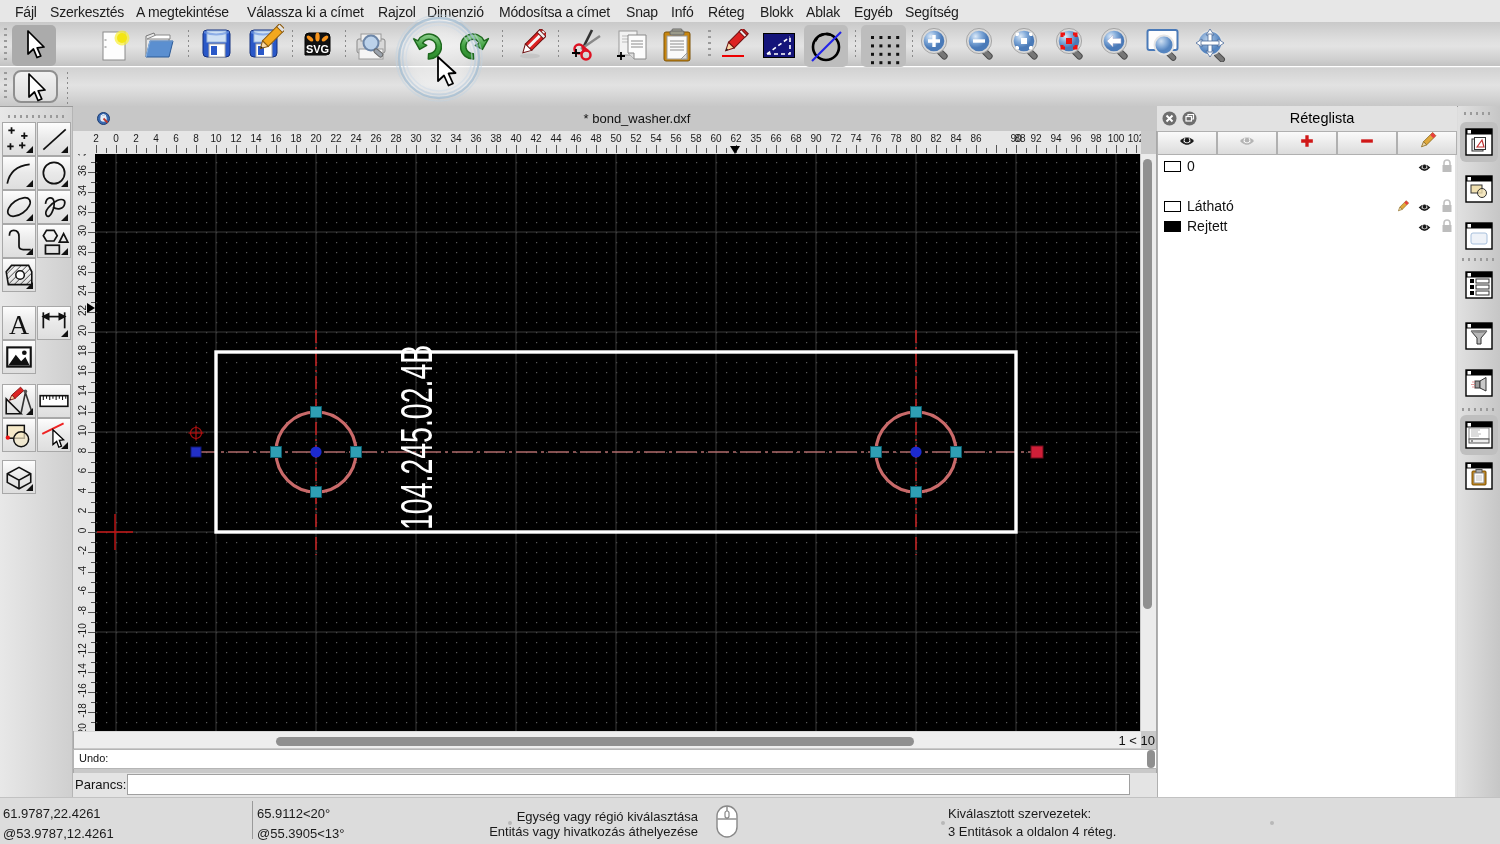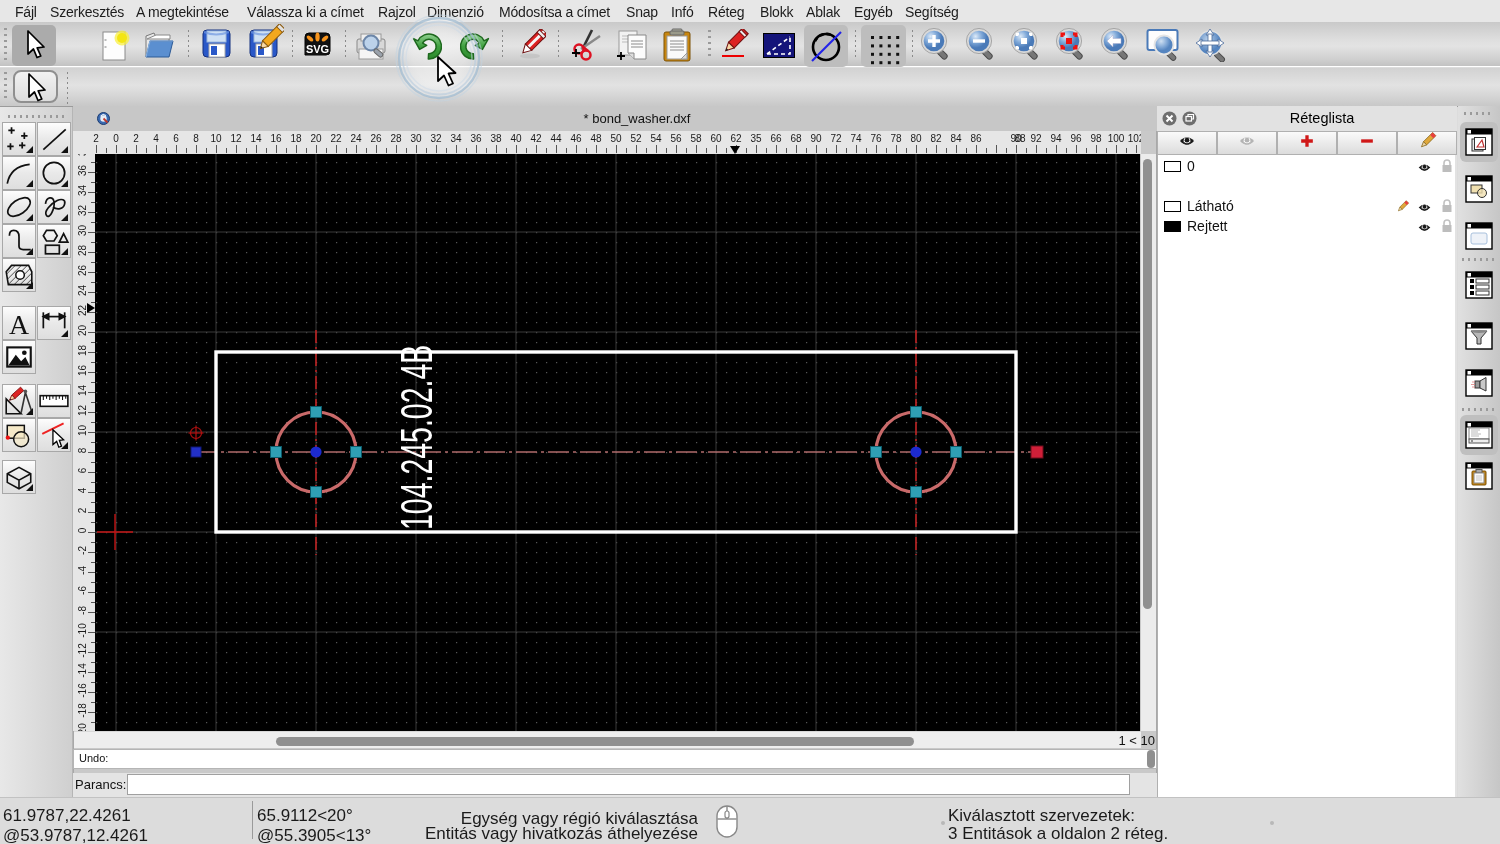--- a/index.html
+++ b/index.html
@@ -40,21 +40,21 @@
 #lp-titletext{position:absolute;left:0;top:4px;width:330px;text-align:center;font-size:14.5px;color:#000}
 .lpbtn{position:absolute;top:25px;width:60px;height:24px;background:linear-gradient(#fafafa,#dcdcdc);border:1px solid #b0b0b0}
 #lp-list{position:absolute;left:0;top:49px;width:298px;height:642px;background:#fff;border-left:1px solid #b0b0b0}
 .lrow{position:absolute;left:0;width:298px;height:20px;font-size:14px;color:#111}
 .swatch{position:absolute;left:6px;top:4px;width:17px;height:11px;border:1px solid #000}
 .lname{position:absolute;left:29px;top:1px}
 #rightstrip{left:1458px;top:106px;width:42px;height:691px;background:linear-gradient(90deg,#e0e0e0,#c6c6c6)}
 .dockbg{position:absolute;left:2px;width:38px;height:40px;background:#bfbfbf;border-radius:6px}
 .hgrip{position:absolute;height:3px;background-image:repeating-linear-gradient(90deg,#9a9a9a 0 2px,transparent 2px 6px)}
 #statusbar{left:0;top:797px;width:1500px;height:47px;background:#dcdcdc;border-top:1px solid #c2c2c2}
-#statusbar .st{position:absolute;font-size:17px;color:#1a1a1a;white-space:pre}
+#statusbar .st{position:absolute;font-size:13px;color:#1a1a1a;white-space:pre}
 .dot3{position:absolute;width:4px;height:4px;border-radius:2px;background:#b8b8b8}
 #ripple{z-index:1;left:399px;top:18px;width:80px;height:80px;border-radius:50%;
  background:radial-gradient(circle,rgba(255,255,255,0.5) 0%,rgba(255,255,255,0.42) 45%,rgba(246,249,252,0.32) 62%,rgba(228,237,244,0.25) 78%,rgba(232,240,246,0.18) 90%,rgba(235,242,248,0) 100%)}
 </style></head><body>
 
 <div id="menubar" class="abs">
 <span style="left:15px">Fájl</span>
 <span style="left:50px">Szerkesztés</span>
 <span style="left:136px">A megtekintése</span>
 <span style="left:247px">Válassza ki a címet</span>
@@ -822,21 +822,21 @@
 <span class="st" style="left:257px;top:28px">@55.3905&lt;13°</span>
 <span class="st" style="left:398px;top:11px;width:300px;text-align:right">Egység vagy régió kiválasztása</span>
 <span class="st" style="left:398px;top:26px;width:300px;text-align:right">Entitás vagy hivatkozás áthelyezése</span>
 <svg style="position:absolute;left:714px;top:7px" width="26" height="34" viewBox="0 0 26 34">
 <rect x="3" y="1" width="20" height="31" rx="10" fill="#fff" stroke="#888" stroke-width="1.4"></rect>
 <line x1="13" y1="1" x2="13" y2="14" stroke="#888" stroke-width="1.4"></line>
 <line x1="3.5" y1="14" x2="22.5" y2="14" stroke="#888" stroke-width="1.4"></line>
 <rect x="11" y="6" width="4" height="7" rx="2" fill="#fff" stroke="#888" stroke-width="1.2"></rect>
     </svg>
 <span class="st" style="left:948px;top:8px">Kiválasztott szervezetek:</span>
-<span class="st" style="left:948px;top:26px">3 Entitások a oldalon 2 réteg.</span>
+<span class="st" style="left:948px;top:26px">3 Entitások a oldalon 4 réteg.</span>
 <div class="dot3" style="left:508px;top:23px"></div>
 <div class="dot3" style="left:941px;top:23px"></div>
 <div class="dot3" style="left:1270px;top:23px"></div>
 </div>
 <div id="ripple" class="abs"></div>
 <svg class="abs" style="left:392px;top:11px;z-index:3" width="94" height="94" viewBox="0 0 94 94">
 <circle cx="47" cy="47" r="40" fill="none" stroke="#a2bcd2" stroke-opacity="0.75" stroke-width="2.3"></circle>
 <circle cx="47" cy="47" r="36.5" fill="none" stroke="#b8ccde" stroke-opacity="0.6" stroke-width="1.8"></circle>
 <circle cx="47" cy="47" r="33" fill="none" stroke="#cddbe8" stroke-opacity="0.55" stroke-width="1.5"></circle>
 <circle cx="47" cy="47" r="43" fill="none" stroke="#c2d3e2" stroke-opacity="0.5" stroke-width="1.5"></circle>

